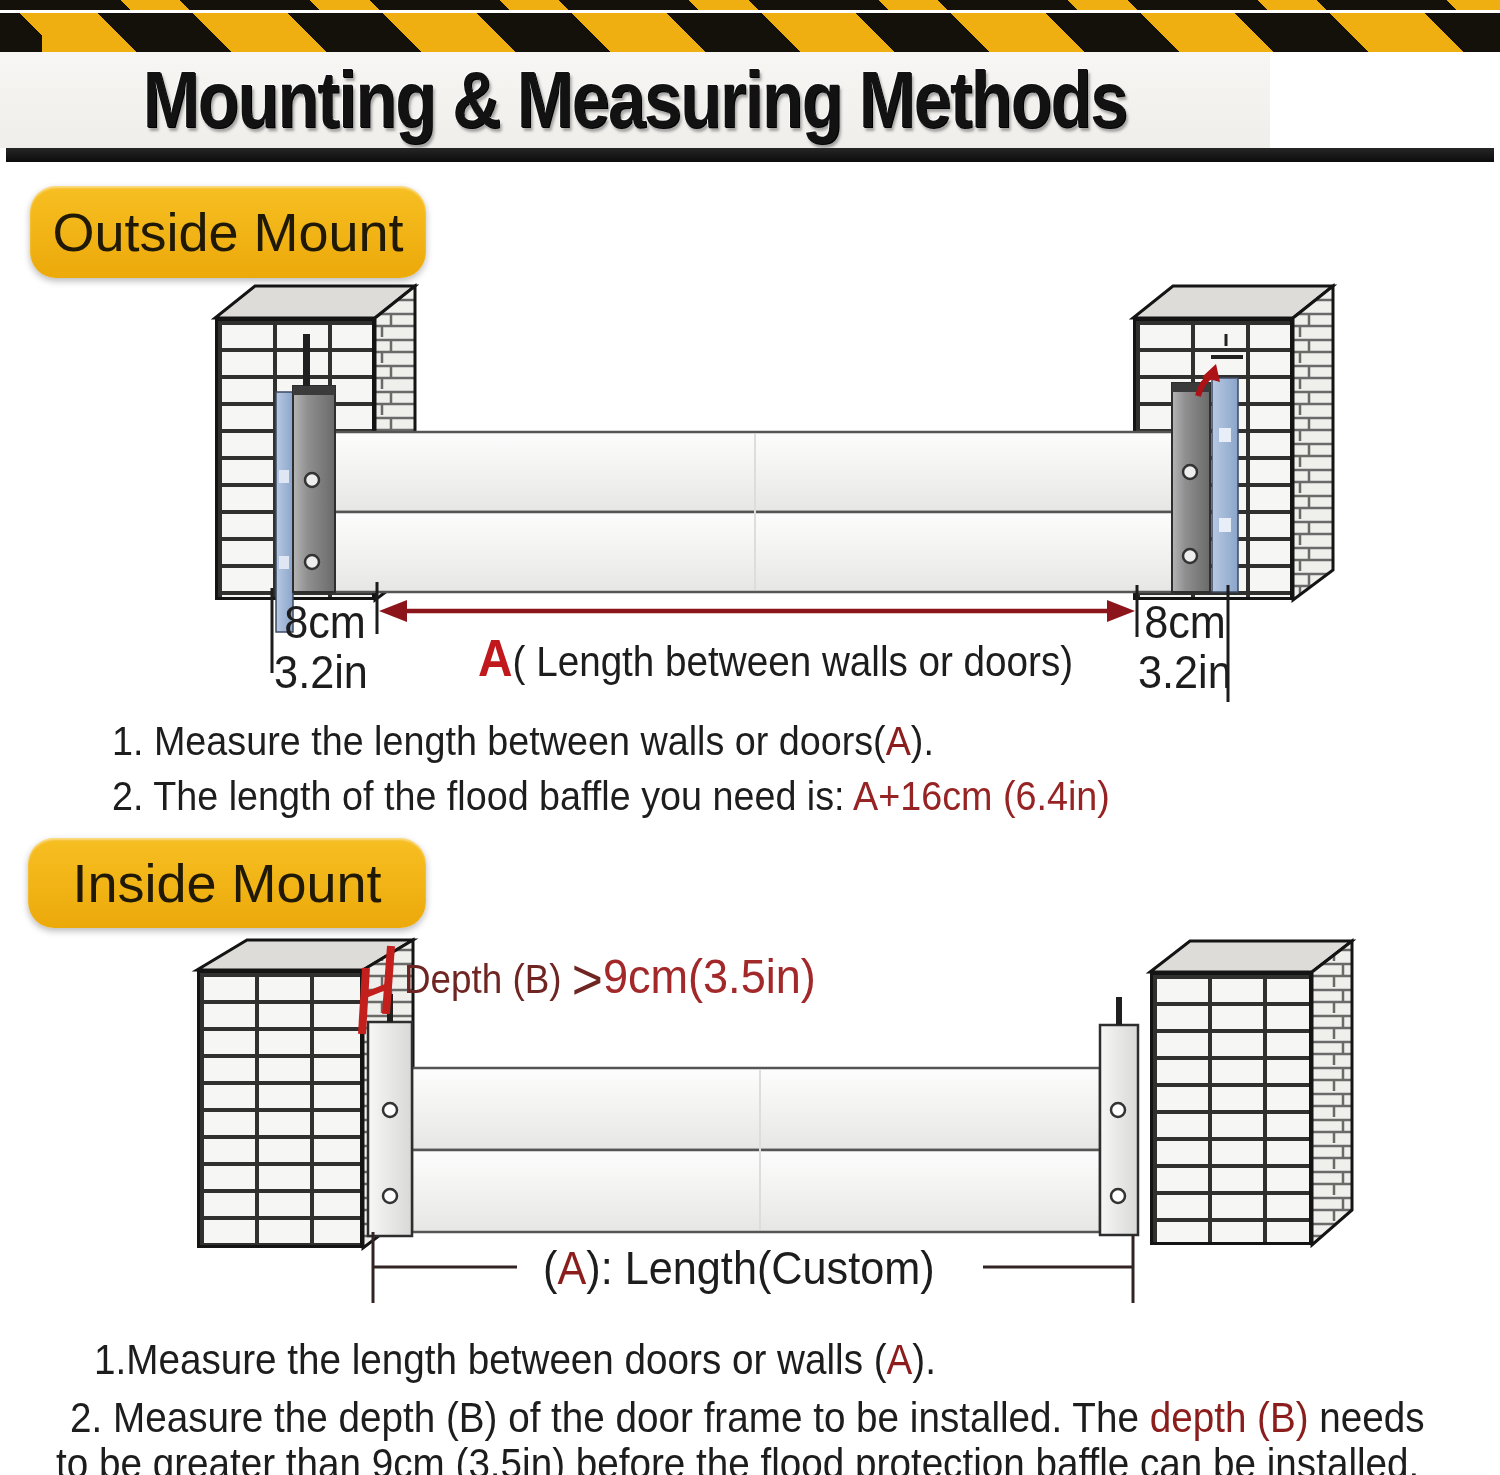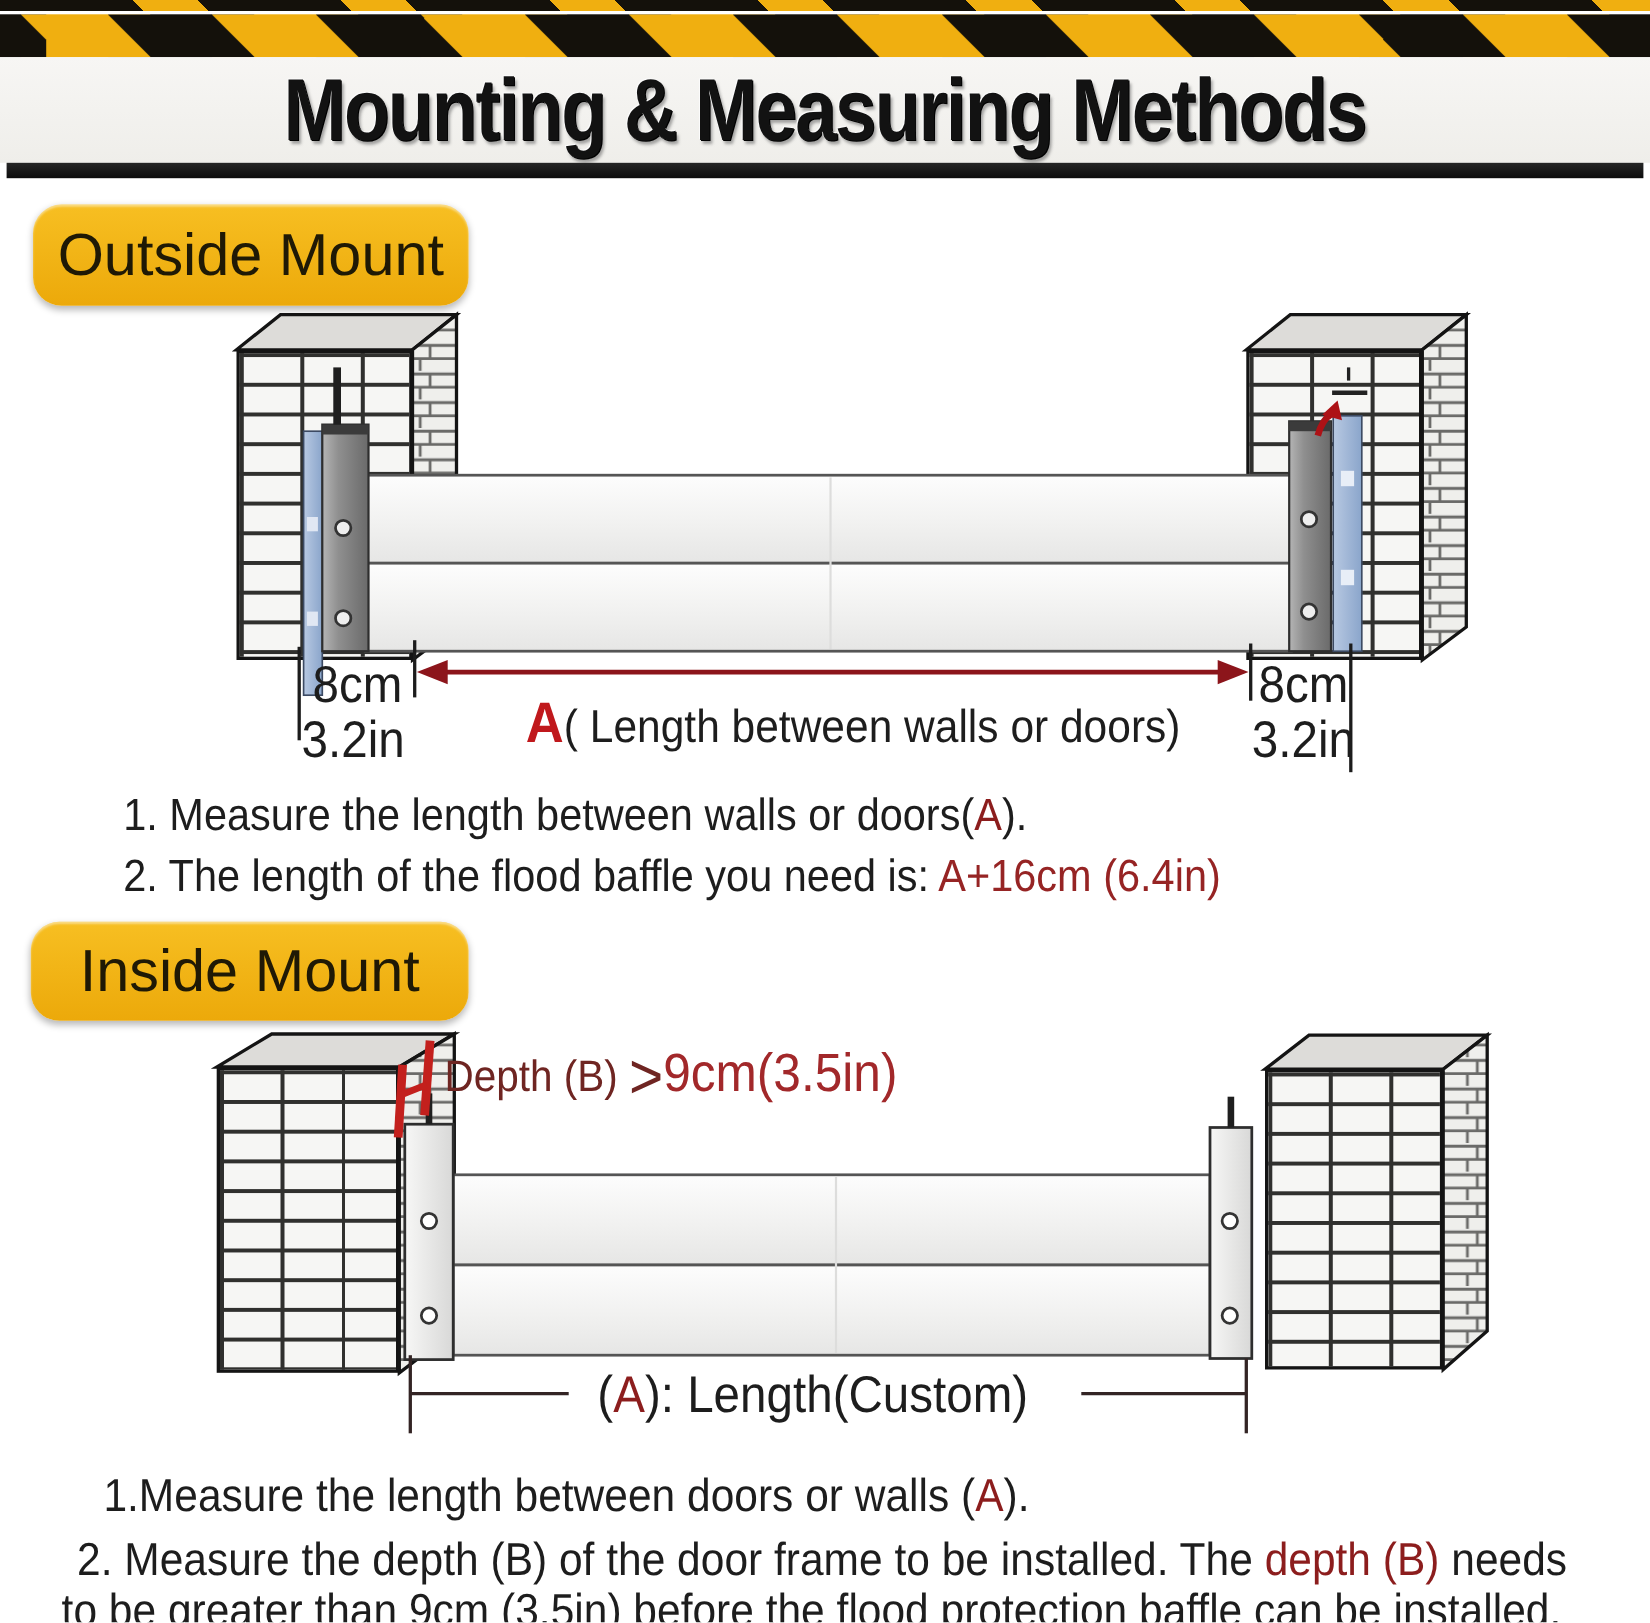--- a/index.html
+++ b/index.html
@@ -7,21 +7,21 @@
     position:relative;width:1500px;height:1475px;overflow:hidden;
     background:#ffffff;font-family:"Liberation Sans",sans-serif;color:#1d1d1d;
   }
   .abs{position:absolute;}
   
   .hz-thin{left:0;top:0;width:1500px;height:10px;
     background:repeating-linear-gradient(45deg,#14110b 0 92px,#f0af10 92px 134px);}
   .hz-main{left:0;top:13px;width:1500px;height:39px;
     background:repeating-linear-gradient(45deg,#f0af10 0 67px,#14110b 67px 134px);
     background-position:42px 0;}
-  .title-band{left:0;top:52px;width:1500px;height:96px;
+  .title-band{left:0;top:52px;width:1270px;height:96px;
     background:linear-gradient(180deg,#f7f6f4,#efeeea);
     display:flex;align-items:center;justify-content:center;}
   .page-title{font-size:80px;font-weight:bold;letter-spacing:-2px;color:#121212;
     transform:scaleX(0.85);white-space:nowrap;
     text-shadow:-1px -1px 0 #fbfbfb, 1px 1px 0 #000, 3px 4px 3px rgba(110,110,110,.6);}
   .title-bar{left:6px;top:148px;width:1488px;height:14px;background:linear-gradient(180deg,#262626,#0c0c0c);}
   
   .badge{background:linear-gradient(180deg,#f7bf22,#eca90a);border-radius:26px;
     display:flex;align-items:center;justify-content:center;
     box-shadow:0 3px 7px rgba(0,0,0,.28), inset 0 2px 2px rgba(255,255,255,.45);

